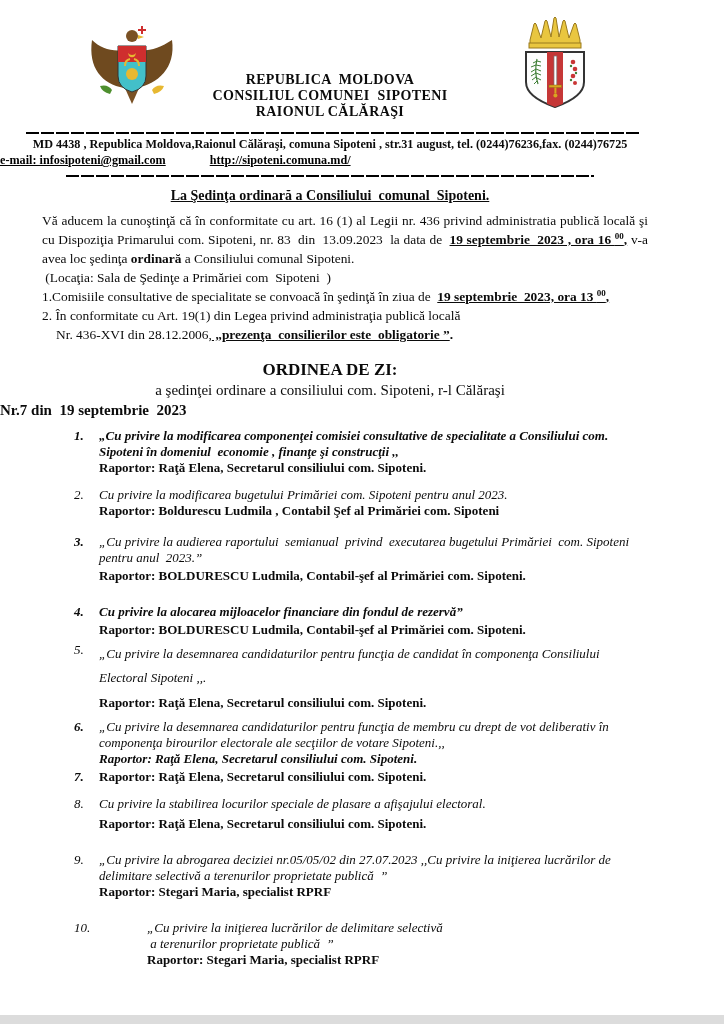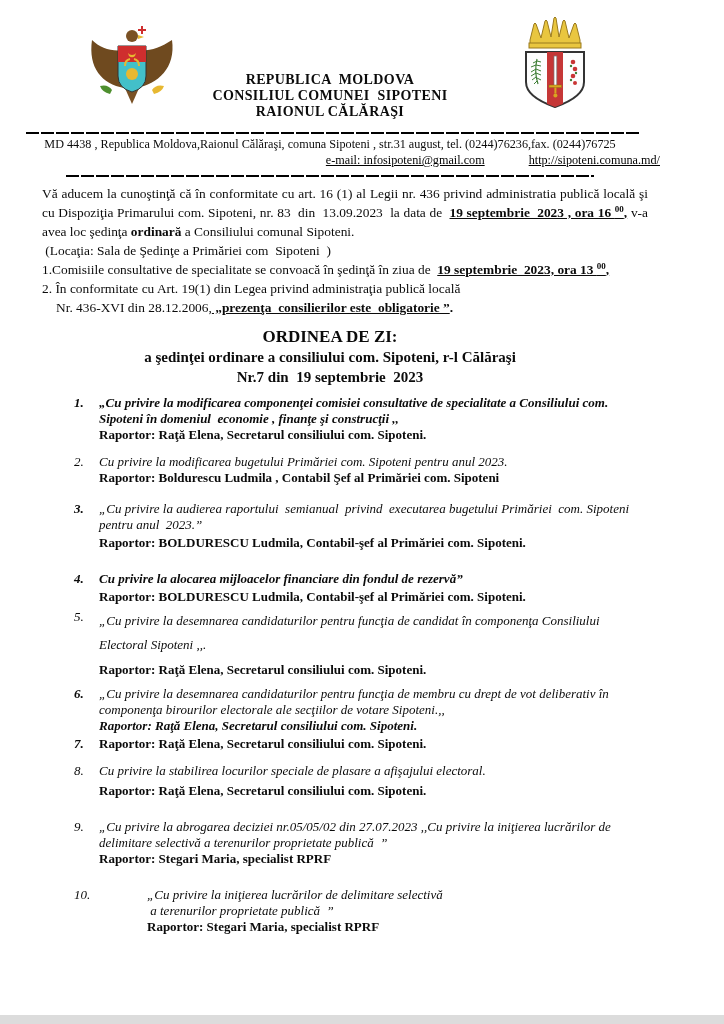--- a/index.html
+++ b/index.html
@@ -14,39 +14,39 @@
   
   .emblem{position:absolute;}
   .emblem.left{left:84px;top:24px;width:96px;height:86px;}
   .emblem.right{left:514px;top:12px;width:82px;height:98px;}
   .hdr{padding-top:72px;text-align:center;font-weight:bold;font-size:14px;line-height:16px;letter-spacing:.4px;}
 
   .sepline{height:2px;background:repeating-linear-gradient(90deg,#000 0 13px,transparent 13px 15px);}
   .sep1{margin:12px 20px 0 26px;}
   .sep2{margin:8px auto 0;width:528px;}
 
-  .addr{margin-top:3px;text-align:center;font-weight:normal;font-size:12.2px;line-height:14px;}
-  .links{text-align:right;font-weight:normal;font-size:12.2px;line-height:14px;margin-top:2px;}
+  .addr{margin-top:3px;text-align:center;font-weight:bold;font-size:12.2px;line-height:14px;}
+  .links{text-align:left;font-weight:bold;font-size:12.2px;line-height:14px;margin-top:2px;}
   .lnk{text-decoration:underline;color:#000;cursor:pointer;}
   .linkgap{display:inline-block;width:44px;}
 
   .doc-title{margin-top:4px;text-align:center;font-weight:bold;font-size:14.6px;line-height:17px;letter-spacing:.8px;}
   .doc-sub{margin-top:10px;text-align:center;font-weight:bold;font-size:14px;line-height:17px;}
   .doc-sub .u{text-decoration:underline;}
 
   .body-p{margin:7px 12px 0 42px;font-size:13.4px;line-height:19px;text-align:justify;}
   .line{margin:0 28px 0 42px;font-size:13.4px;line-height:19px;}
   .indent{margin-left:56px;}
   .bu{font-weight:bold;text-decoration:underline;}
   .b{font-weight:bold;}
   sup{font-size:9px;line-height:0;}
 
-  .ag-h1{margin-top:9px;text-align:center;font-weight:bold;font-size:17px;line-height:21px;}
-  .ag-h2{margin-top:1px;text-align:center;font-weight:bold;font-size:15px;line-height:19px;}
-  .ag-h3{margin-top:1px;text-align:center;font-weight:bold;font-size:15px;line-height:19px;}
+  .ag-h1{margin-top:15px;text-align:center;font-weight:bold;font-size:17px;line-height:21px;}
+  .ag-h2{margin-top:1px;text-align:center;font-weight:normal;font-size:15px;line-height:19px;}
+  .ag-h3{margin-top:1px;text-align:left;font-weight:bold;font-size:15px;line-height:19px;}
 
   .items{margin:8px 30px 0 74px;padding:0;list-style:none;font-size:13px;}
   .item{display:flex;}
   .num{flex:none;width:25px;line-height:16px;}
   .ibody{flex:1;}
   .t{line-height:16px;}
   .r{line-height:16px;font-weight:bold;}
   .it{font-style:italic;}
   .bi{font-style:italic;font-weight:bold;}
   .rbi{font-style:italic;}
@@ -123,20 +123,23 @@
 
   <div class="addr" data-bind="contact.address">MD 4438 , Republica Moldova,Raionul Călăraşi, comuna Sipoteni , str.31 august, tel. (0244)76236,fax. (0244)76725</div>
 
   <div class="links">
     <span class="lnk" data-bind="contact.email">e-mail: infosipoteni@gmail.com</span><span class="linkgap"></span><span class="lnk" data-bind="contact.website">http://sipoteni.comuna.md/</span>
   </div>
 
   <div class="sepline sep2"></div>
 
 
+  <div class="doc-sub">
+    <span class="u" data-bind="invitation.subtitle">La Şedinţa ordinară a Consiliului  comunal  Sipoteni.</span>
+  </div>
 
   <p class="body-p"><span data-bind="invitation.intro_1">Vă aducem la cunoştinţă că în conformitate cu art. 16 (1) al Legii nr. 436 privind administratia publică locală şi cu Dispoziţia Primarului com. Sipoteni, nr. 83  din  13.09.2023  la data de  </span><span class="bu"><span data-bind="invitation.intro_date">19 septembrie  2023 , ora 16 </span><sup data-bind="invitation.intro_sup">00</sup><span data-bind="invitation.intro_after_sup">,</span></span><span data-bind="invitation.intro_2"> v-a avea loc şedinţa </span><span class="b" data-bind="invitation.intro_bold">ordinară</span><span data-bind="invitation.intro_3"> a Consiliului comunal Sipoteni.</span></p>
 
   <div class="line" data-bind="invitation.location"> (Locaţia: Sala de Şedinţe a Primăriei com  Sipoteni  )</div>
 
   <div class="line"><span data-bind="invitation.note1_a">1.Comisiile consultative de specialitate se convoacă în şedinţă în ziua de  </span><span class="bu"><span data-bind="invitation.note1_b">19 septembrie  2023, ora 13 </span><sup data-bind="invitation.note1_sup">00</sup><span data-bind="invitation.note1_c">,</span></span></div>
 
   <div class="line" data-bind="invitation.note2_line1">2. În conformitate cu Art. 19(1) din Legea privind administraţia publică locală</div>
 
   <div class="line indent"><span data-bind="invitation.note2_a">Nr. 436-XVI din 28.12.2006,</span><span class="bu" data-bind="invitation.note2_b"> „prezenţa  consilierilor este  obligatorie ”</span><span class="b" data-bind="invitation.note2_c">.</span></div>

